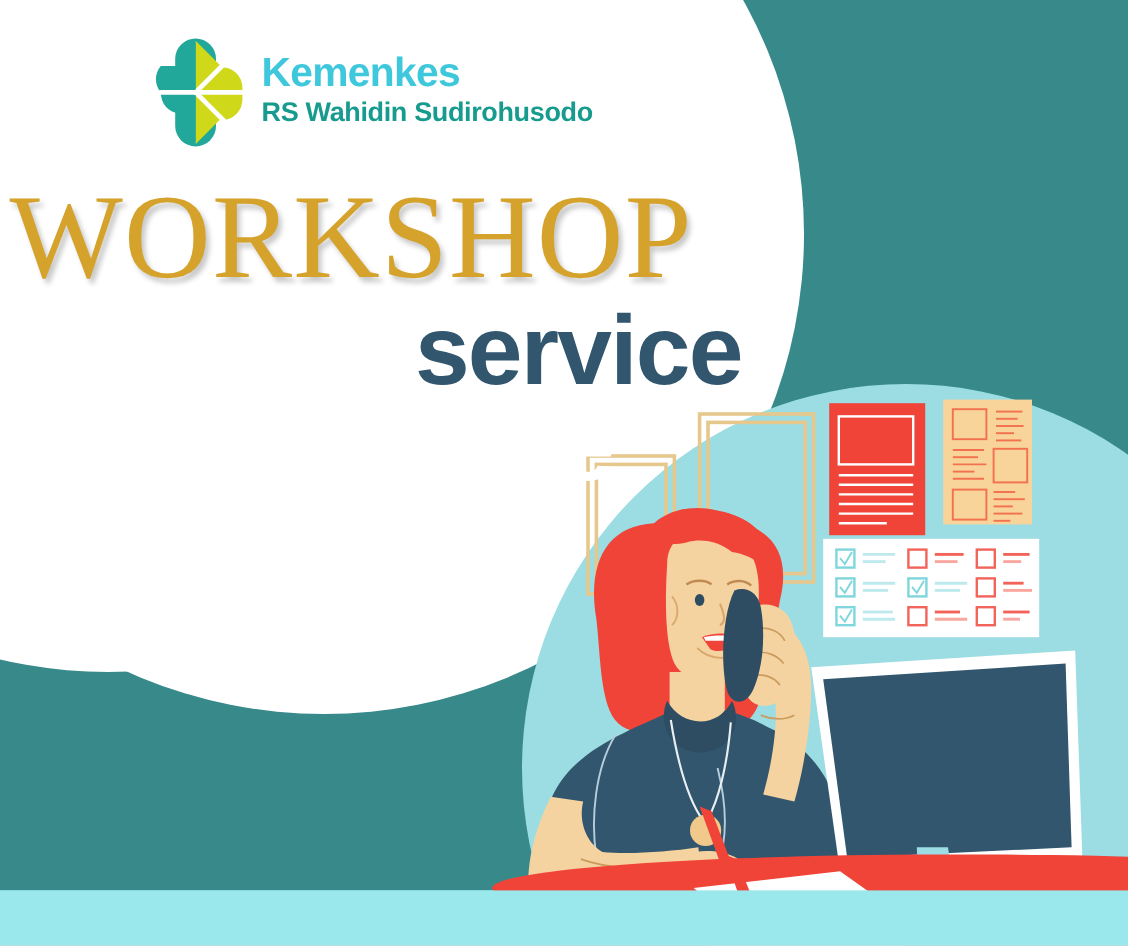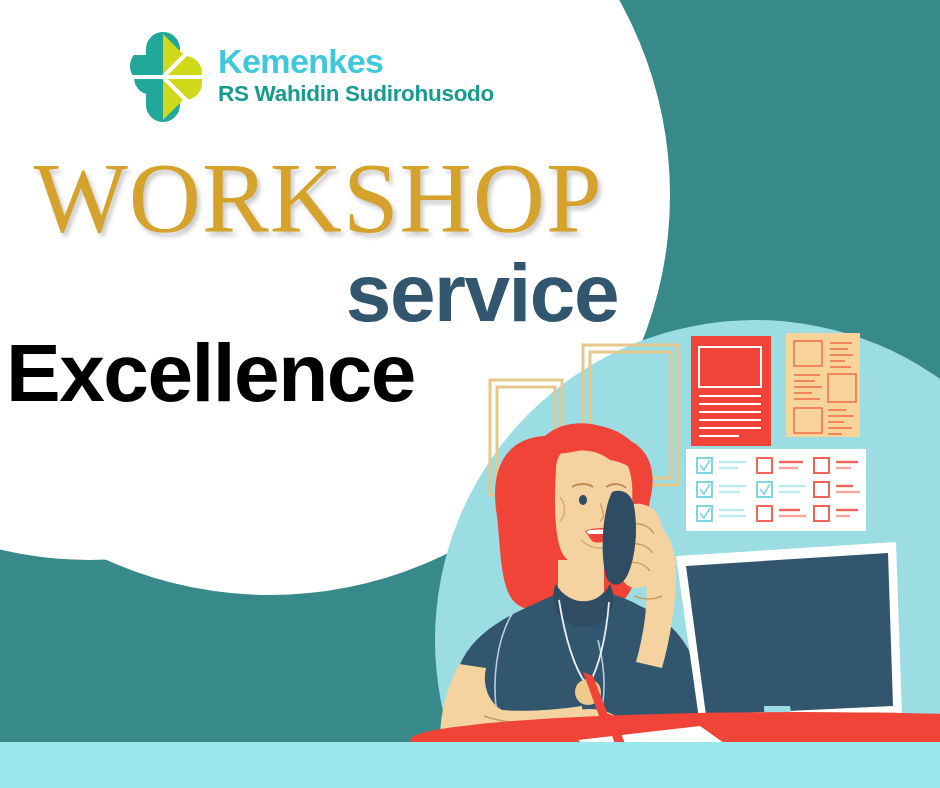--- a/index.html
+++ b/index.html
@@ -80,24 +80,24 @@
     font-weight: bold;
     color: #179B8E;
     letter-spacing: -0.3px;
     line-height: 1.05;
     margin: 4px 0 0 0;
   }
 
   
   .headline-workshop {
     position: absolute;
-    left: 18px;
+    left: 8px;
     top: 148px;
     width: 600px;
-    text-align: center;
+    text-align: left;
     font-family: "Liberation Serif", "DejaVu Serif", serif;
     font-size: 100px;
     line-height: 1;
     font-weight: normal;
     color: #D5A32C;
     letter-spacing: 1px;
     text-shadow: 3px 4px 4px rgba(60,60,60,0.28);
   }
   .headline-service {
     position: absolute;
@@ -109,25 +109,25 @@
     line-height: 1;
     font-weight: bold;
     color: #31566E;
     letter-spacing: -1.5px;
   }
   .headline-excellence {
     position: absolute;
     left: 6px;
     top: 332px;
     width: 600px;
-    text-align: left;
+    text-align: center;
     font-size: 82px;
     line-height: 1;
     font-weight: bold;
-    color: #000000;
+    color: #ffffff;
     letter-spacing: -1.5px;
   }
 
   
   .illustration {
     position: absolute;
     left: 0;
     top: 0;
     width: 940px;
     height: 788px;

